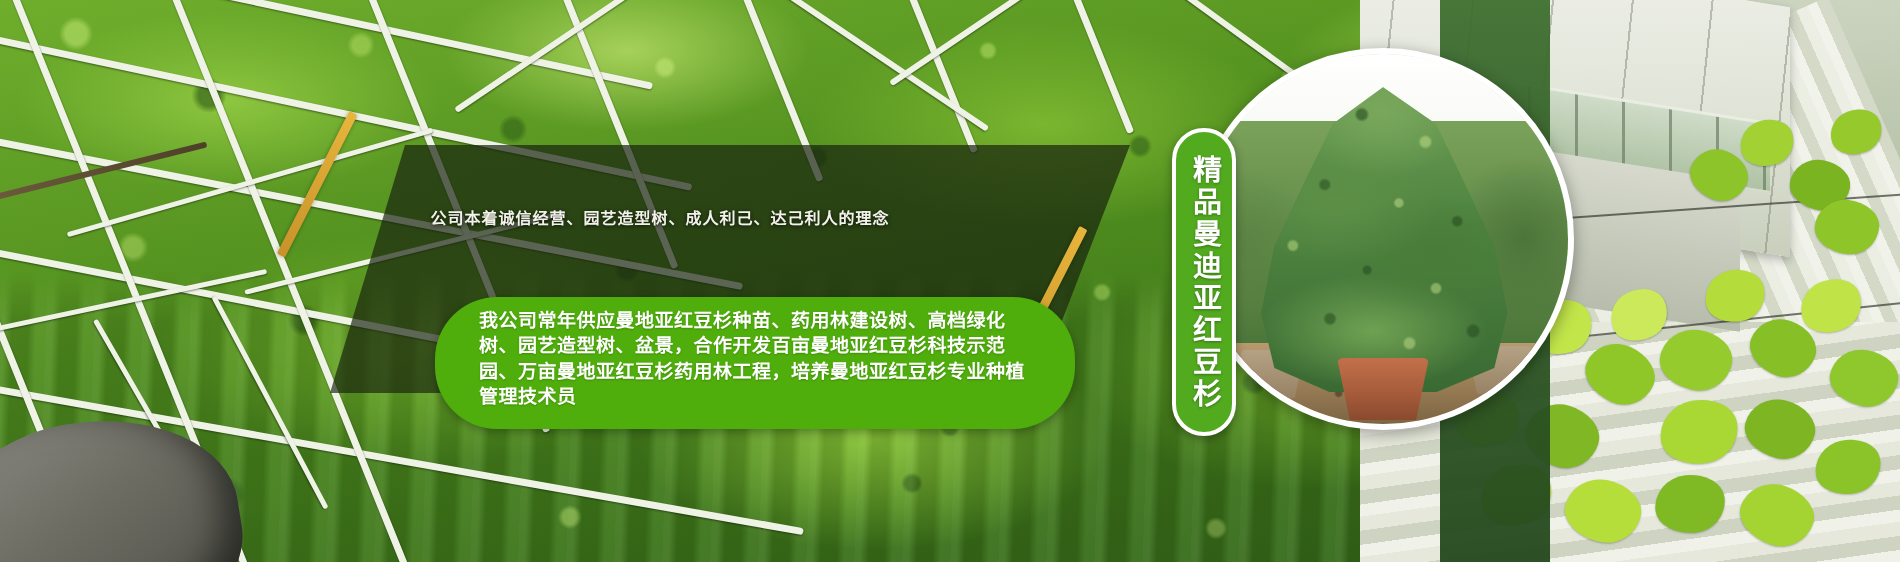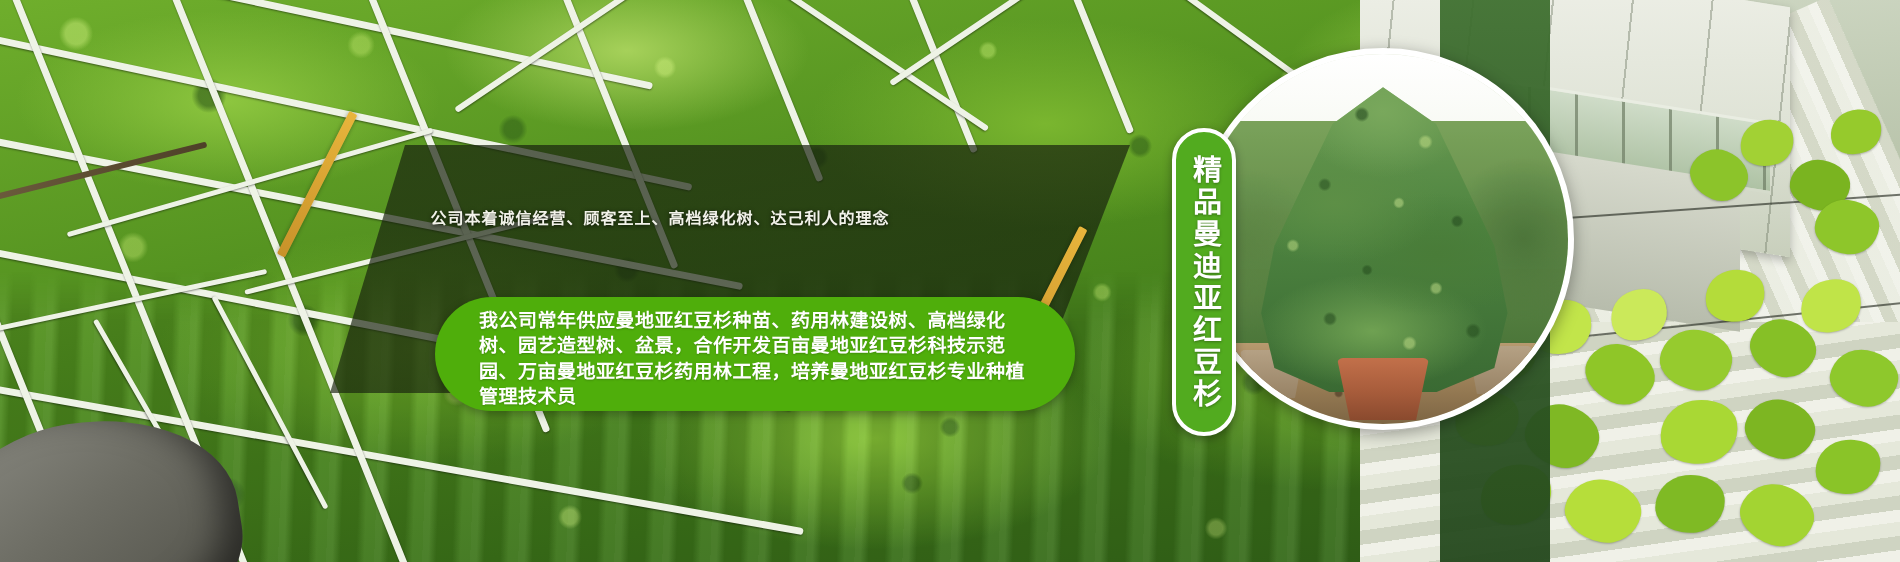--- a/index.html
+++ b/index.html
@@ -161,21 +161,21 @@
   .subhead{
     position:absolute; left:380px; top:205px; width:560px;
     text-align:center; color:#f2f2ea;
     font-size:16px; font-weight:700; letter-spacing:1px;
     text-shadow:0 1px 4px rgba(0,0,0,.8);
     white-space:nowrap;
   }
 
   
   .green-box{
-    position:absolute; left:435px; top:297px; width:640px; height:114px;
+    position:absolute; left:435px; top:297px; width:640px; height:132px;
     background:#4fae0b;
     border-radius:62px;
     box-shadow:0 3px 10px rgba(0,0,0,.30);
   }
   .green-box p{
     position:absolute; left:44px; top:11px; width:560px;
     color:#ffffff; font-size:19px; font-weight:700; line-height:1.33;
     letter-spacing:.5px;
     text-shadow:0 1px 2px rgba(0,0,0,.20);
   }
@@ -354,21 +354,21 @@
 
   <div style="position:absolute;left:1440px;top:0;width:110px;height:562px;
               background:linear-gradient(180deg,#3f7030 0%,#2d5624 55%,#24481d 100%);
               opacity:.95;"></div>
 
   <div class="dark-panel-inner"></div>
   <div class="gold gold-left"></div>
   <div class="gold gold-right"></div>
 
 
-  <div class="subhead">公司本着诚信经营、顾客至上、高档绿化树、达己利人的理念</div>
+  <div class="subhead">公司本着诚信经营、园艺造型树、成人利己、达己利人的理念</div>
 
   <div class="green-box">
     <p>我公司常年供应曼地亚红豆杉种苗、药用林建设树、高档绿化树、园艺造型树、盆景，合作开发百亩曼地亚红豆杉科技示范园、万亩曼地亚红豆杉药用林工程，培养曼地亚红豆杉专业种植管理技术员</p>
   </div>
 
   <div class="circle-photo">
     <div class="cp-sky"></div>
     <div class="cp-hedge"></div>
     <div class="cp-ground"></div>
     <div class="cp-pot-side" style="left:42px;  bottom:26px;"></div>

